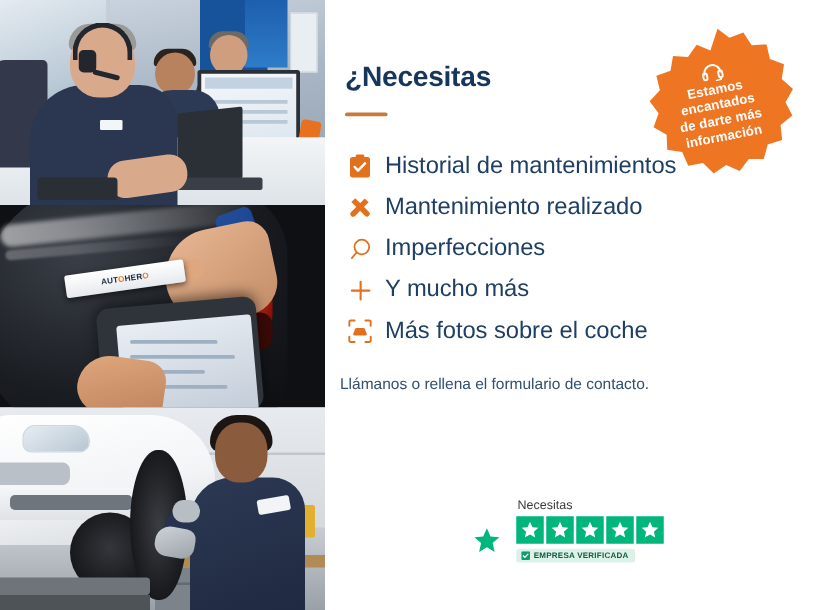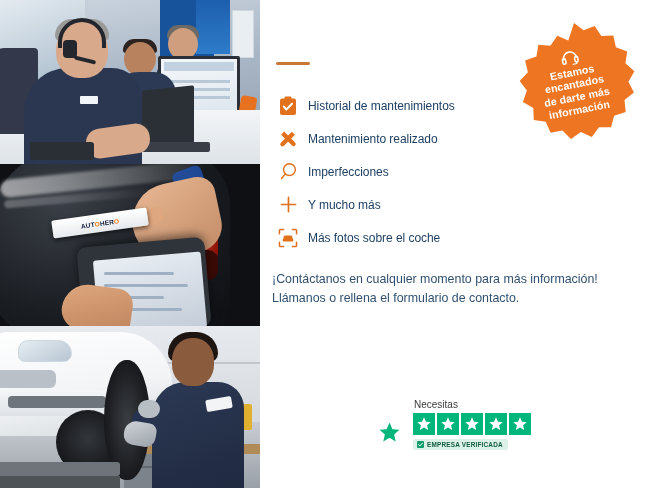--- a/index.html
+++ b/index.html
@@ -407,21 +407,21 @@
     height:33px;
   }
   .feature-icon {
     width:32px;
     min-width:32px;
     display:flex;
     align-items:center;
     justify-content:center;
   }
   .feature-label {
-    font-size:12px;
+    font-size:19px;
     color:#1e3f63;
     margin-left:4px;
     letter-spacing:-.05px;
   }
 
   
   .contact {
     margin:16px 0 0 12px;
     font-size:12.4px;
     line-height:1.55;
@@ -549,20 +549,21 @@
       <div class="p3-tech-head"></div>
       <div class="p3-tech-logo"></div>
       <div class="p3-glove2"></div>
       <div class="p3-glove"></div>
     </div>
   </div>
 
   <div class="content">
 
     <h1 class="heading">
+      <span>¿Necesitas</span>
     </h1>
 
     <div class="divider"></div>
 
     <div class="badge-wrap">
       <svg class="badge-burst" viewBox="0 0 124 124">
         <path fill="#EE7623" d="M62 3 l9.5 7.2 11.2-4.3 6.6 10.2 12-0.6 2.6 11.7 11.3 4.2-1.8 11.9 9 8-6 10.4 5.5 10.7-9.4 7.6 1.2 12-11.5 3.7-3.2 11.6-12-0.1-7.2 9.7-10.9-4.8-9.9 6.8-8.6-8.4-11.8 2.2-4.9-11-11.9-1.8-0.5-12-10.4-6 4-11.3-7.2-9.6 8.2-8.7-2.8-11.7 11.3-4 2-11.8 12 0.9 6.9-9.9 11 4.6z"></path>
       </svg>
       <div class="badge-inner">
         <svg class="badge-headset" width="19" height="17" viewBox="0 0 24 22">
@@ -633,21 +634,20 @@
             </g>
             <path d="M5.4 12.6 L6.6 9.2 a1.5 1.5 0 0 1 1.4 -1 h6 a1.5 1.5 0 0 1 1.4 1 l1.2 3.4z" fill="#E2711D"></path>
             <rect x="5.1" y="12.2" width="11.8" height="2.6" rx="1.1" fill="#E2711D"></rect>
           </svg>
         </span>
         <span class="feature-label">Más fotos sobre el coche</span>
       </li>
     </ul>
 
     <p class="contact">
-      <span>¡Contáctanos en cualquier momento para más información!</span>
       <span>Llámanos o rellena el formulario de contacto.</span>
     </p>
 
     <div class="trust">
       <div class="tp-logo">
         <svg width="23" height="23" viewBox="0 0 24 24">
           <path fill="#00B67A" d="M12 1.6 l3.05 6.95 7.35 0.62 -5.58 4.9 1.68 7.33 L12 17.5 l-6.5 3.9 1.68-7.33 -5.58-4.9 7.35-0.62z"></path>
         </svg>
       </div>
 

